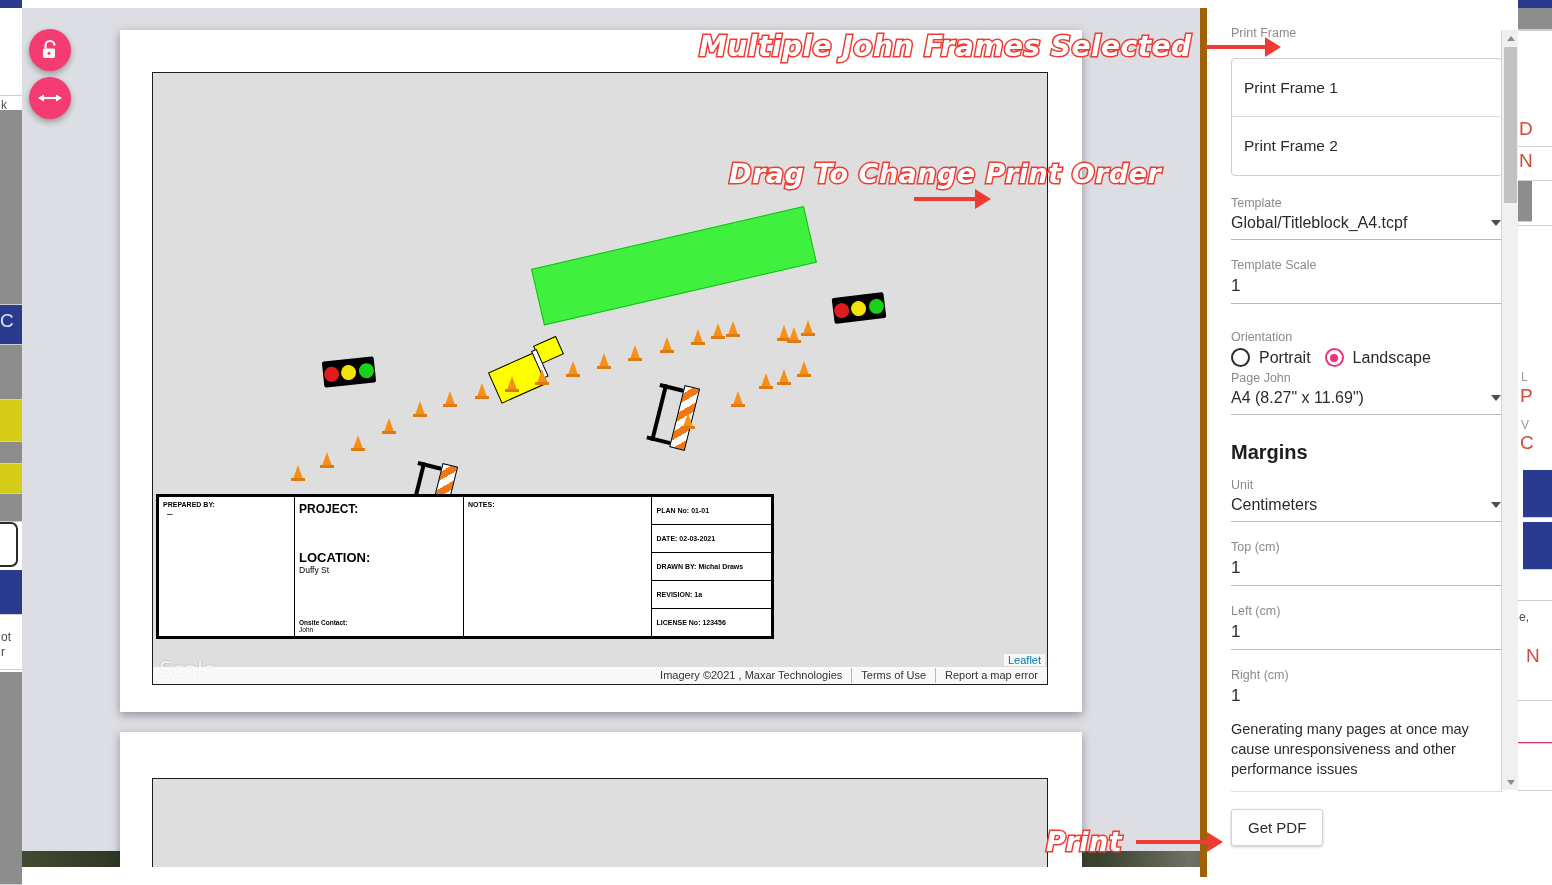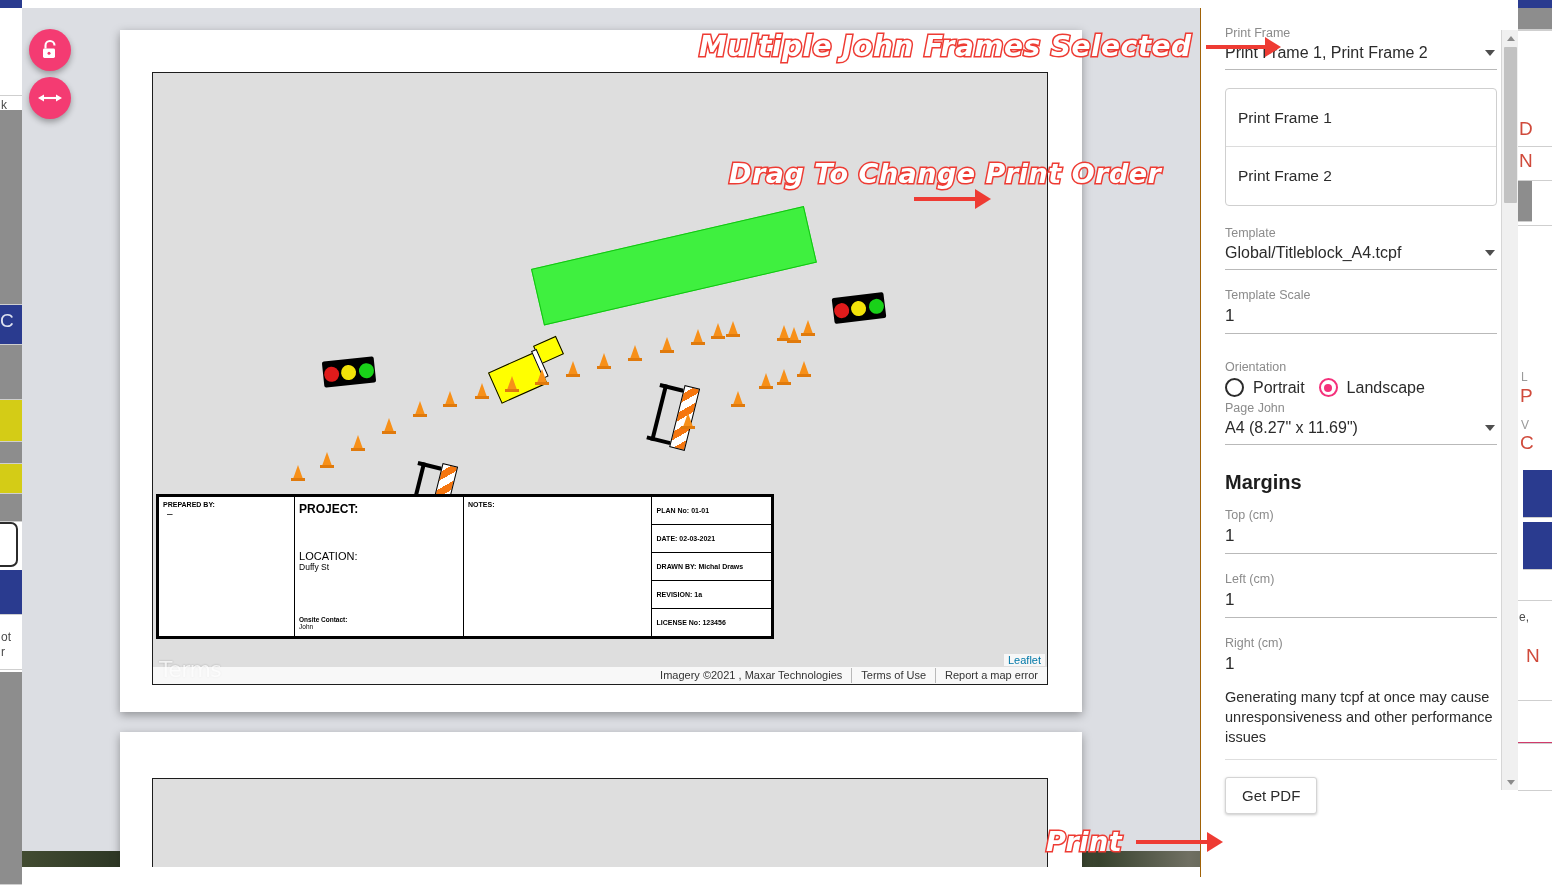--- a/index.html
+++ b/index.html
@@ -110,21 +110,21 @@
     display:flex;
   }
   .tb-col { border-right:1px solid #000; position:relative; }
   .tb-col:last-child { border-right:none; }
   .tb-c1 { width:140px; }
   .tb-c2 { width:174px; }
   .tb-c3 { width:193px; }
   .tb-c4 { width:123px; display:flex; flex-direction:column; }
   .tb-lbl-sm { font-size:7px; font-weight:bold; color:#000; padding:4px 0 0 4px; }
   .tb-lbl-lg { font-size:12px; font-weight:bold; color:#000; padding-left:4px; }
-  .tb-lbl-md { font-size:11px; font-weight:normal; color:#000; padding-left:4px; }
+  .tb-lbl-md { font-size:13px; font-weight:bold; color:#000; padding-left:4px; }
   .tb-val    { font-size:8.5px; color:#000; padding-left:4px; }
   .tb-val-sm { font-size:6.5px; color:#000; padding-left:4px; }
   .tb-dash { font-size:10px; padding-left:8px; }
   .tb-cell {
     flex:1; border-bottom:1px solid #000;
     display:flex; align-items:center;
     font-size:7px; font-weight:bold; padding-left:5px; color:#000;
   }
   .tb-cell:last-child { border-bottom:none; }
 
@@ -136,21 +136,21 @@
     box-shadow:0 3px 6px rgba(0,0,0,.32);
   }
   .fab-lock { left:29px; top:29px; }
   .fab-resize { left:29px; top:77px; }
 
   
   .panel {
     position:absolute; right:34px; top:8px;
     width:318px; height:869px;
     background:#ffffff;
-    border-left:1px solid #a16207;
+    border-left:7px solid #a16207;
     overflow:hidden;
   }
   .panel-inner { position:absolute; left:0; top:0; width:318px; padding:18px 22px 0 24px; }
   .field { margin-bottom:18px; }
   .field-label { font-size:12.5px; color:#8b8b8b; margin-bottom:4px; }
   .field-select {
     position:relative; border-bottom:1px solid #b9b9b9;
     padding-bottom:7px; font-size:16px; color:#2b2b2b;
   }
   .caret {
@@ -379,21 +379,21 @@
           </div>
           <div class="tb-col tb-c4">
             <div class="tb-cell">PLAN No: 01-01</div>
             <div class="tb-cell">DATE: 02-03-2021</div>
             <div class="tb-cell">DRAWN BY: Michal Draws</div>
             <div class="tb-cell">REVISION: 1a</div>
             <div class="tb-cell">LICENSE No: 123456</div>
           </div>
         </div>
 
-        <div class="google-logo">Terms</div>
+        <div class="google-logo">Scale</div>
         <a class="leaflet-link" href="#">Leaflet</a>
         <div class="attrib">
           <span>Imagery ©2021 , Maxar Technologies</span>
           <span>Terms of Use</span>
           <span>Report a map error</span>
         </div>
       </div>
     </div>
 
     <div class="sheet sheet-2">
@@ -424,24 +424,20 @@
       <polygon points="0,7 6,3.4 6,10.6" fill="#fff"></polygon>
       <polygon points="24,7 18,3.4 18,10.6" fill="#fff"></polygon>
     </svg>
   </button>
 
   <div class="panel">
     <div class="panel-inner">
 
       <div class="field">
         <div class="field-label">Print Frame</div>
-        <div class="field-select">
-          <span>Print Frame 1, Print Frame 2</span>
-          <span class="caret"></span>
-        </div>
       </div>
 
       <div class="frame-list">
         <div class="frame-item">
           <span>Print Frame 1</span>
         </div>
         <div class="frame-item">
           <span>Print Frame 2</span>
         </div>
       </div>
@@ -476,37 +472,44 @@
       <div class="field" style="margin-bottom:10px;">
         <div class="field-label">Page John</div>
         <div class="field-select">
           <span>A4 (8.27" x 11.69")</span>
           <span class="caret"></span>
         </div>
       </div>
 
       <div class="margins-title">Margins</div>
 
+      <div class="field">
+        <div class="field-label">Unit</div>
+        <div class="field-select">
+          <span>Centimeters</span>
+          <span class="caret"></span>
+        </div>
+      </div>
 
       <div class="field">
         <div class="field-label">Top (cm)</div>
         <div class="field-text">1</div>
       </div>
 
       <div class="field">
         <div class="field-label">Left (cm)</div>
         <div class="field-text">1</div>
       </div>
 
       <div class="field" style="margin-bottom:4px;">
         <div class="field-label">Right (cm)</div>
         <div class="field-text" style="border-bottom:none;">1</div>
       </div>
 
-      <div class="warn-text">Generating many tcpf at once may cause unresponsiveness and other performance issues</div>
+      <div class="warn-text">Generating many pages at once may cause unresponsiveness and other performance issues</div>
 
       <button class="getpdf-btn">Get PDF</button>
     </div>
 
     <div class="vscroll scroll-panel" style="position:absolute;">
       <div class="arr arr-up">
           <div class="tri-up"></div>
         </div>
       <div class="thumb" style="top:17px;height:156px;"></div>
       <div class="arr arr-dn">

